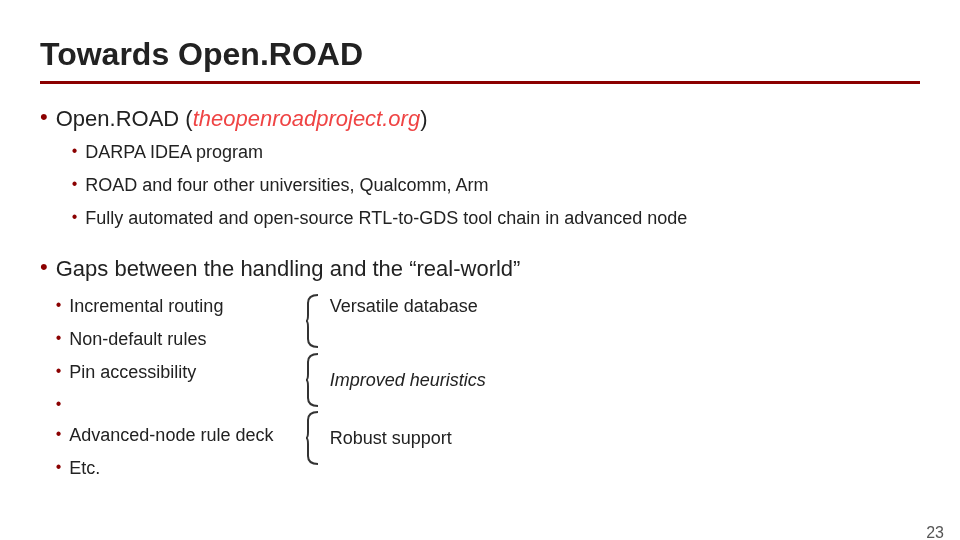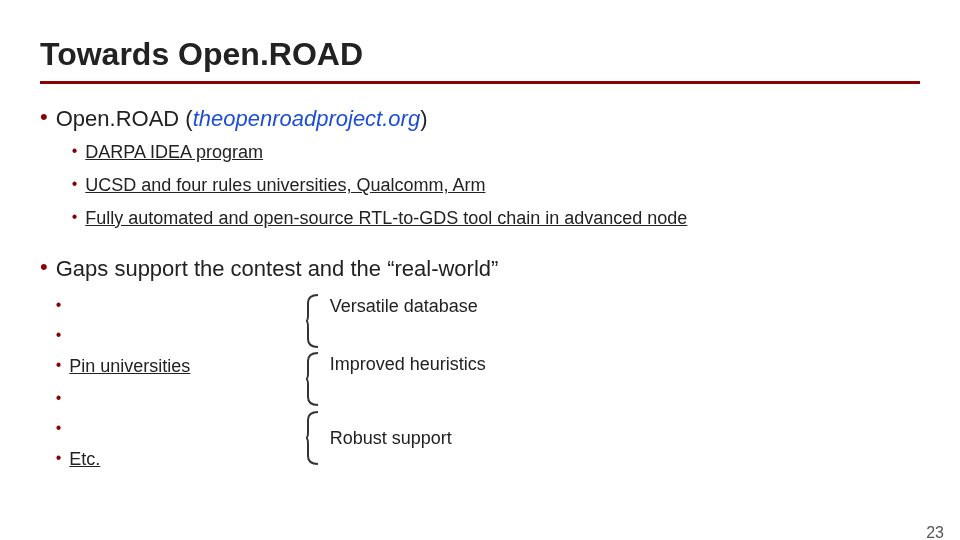--- a/index.html
+++ b/index.html
@@ -52,21 +52,21 @@
       line-height: 1.4;
     }
 
     .bullet-text {
       font-size: 22px;
       color: #222222;
     }
 
     .bullet-text .italic-link {
       font-style: italic;
-      color: #1d4ed8;
+      color: #ef4444;
     }
 
     .sub-bullets {
       margin-left: 16px;
       margin-top: 4px;
     }
 
     .sub-bullet {
       display: flex;
       align-items: flex-start;
@@ -77,21 +77,20 @@
       color: #8b0000;
       font-size: 16px;
       margin-right: 8px;
       flex-shrink: 0;
       line-height: 1.5;
     }
 
     .sub-bullet-text {
       font-size: 18px;
       color: #222222;
-      text-decoration: underline;
     }
 
     .gaps-section {
       margin-top: 6px;
     }
 
     .brace-svg {
       flex-shrink: 0;
     }
 
@@ -149,71 +148,74 @@
         <span class="bullet-text">
           Open.ROAD (<span class="italic-link">theopenroadproject.org</span>)
         </span>
         <div class="sub-bullets">
           <div class="sub-bullet">
             <span class="sub-bullet-dot">•</span>
             <span class="sub-bullet-text">DARPA IDEA program</span>
           </div>
           <div class="sub-bullet">
             <span class="sub-bullet-dot">•</span>
-            <span class="sub-bullet-text">UCSD and four rules universities, Qualcomm, Arm</span>
+            <span class="sub-bullet-text">ROAD and four other universities, Qualcomm, Arm</span>
           </div>
           <div class="sub-bullet">
             <span class="sub-bullet-dot">•</span>
             <span class="sub-bullet-text">Fully automated and open-source RTL-to-GDS tool chain in advanced node</span>
           </div>
         </div>
       </div>
     </div>
 
     <div class="bullet-main gaps-section">
       <span class="bullet-dot">•</span>
       <div style="width:100%">
-        <span class="bullet-text">Gaps support the contest and the “real-world”</span>
+        <span class="bullet-text">Gaps between the handling and the “real-world”</span>
 
         
         <div class="layout-row">
 
           <div class="col-list">
             <div class="sub-bullet">
               <span class="sub-bullet-dot">•</span>
-            </div>
-            <div class="sub-bullet">
-              <span class="sub-bullet-dot">•</span>
-            </div>
-            <div class="sub-bullet">
-              <span class="sub-bullet-dot">•</span>
-              <span class="sub-bullet-text">Pin universities</span>
-            </div>
-            <div class="sub-bullet">
-              <span class="sub-bullet-dot">•</span>
-            </div>
-            <div class="sub-bullet">
-              <span class="sub-bullet-dot">•</span>
+              <span class="sub-bullet-text">Incremental routing</span>
+            </div>
+            <div class="sub-bullet">
+              <span class="sub-bullet-dot">•</span>
+              <span class="sub-bullet-text">Non-default rules</span>
+            </div>
+            <div class="sub-bullet">
+              <span class="sub-bullet-dot">•</span>
+              <span class="sub-bullet-text">Pin accessibility</span>
+            </div>
+            <div class="sub-bullet">
+              <span class="sub-bullet-dot">•</span>
+            </div>
+            <div class="sub-bullet">
+              <span class="sub-bullet-dot">•</span>
+              <span class="sub-bullet-text">Advanced-node rule deck</span>
             </div>
             <div class="sub-bullet">
               <span class="sub-bullet-dot">•</span>
               <span class="sub-bullet-text">Etc.</span>
             </div>
           </div>
 
           <div class="brace-annotations">
 
             <div class="brace-item" style="height: 58px; align-items:flex-start;">
               <svg class="brace-svg" width="18" height="56" viewBox="0 0 18 56">
                 <path d="M14,2 Q4,2 4,10 L4,22 Q4,28 2,28 Q4,28 4,34 L4,46 Q4,54 14,54" stroke="#333" stroke-width="2" fill="none"></path>
               </svg>
               <span class="brace-item-label">Versatile database</span>
             </div>
 
-            <div class="brace-item" style="height: 58px; align-items:flex-start;">
+            <div class="brace-item" style="height: 58px; align-items:center;font-style:italic;">
               <svg class="brace-svg" width="18" height="56" viewBox="0 0 18 56">
                 <path d="M14,2 Q4,2 4,10 L4,22 Q4,28 2,28 Q4,28 4,34 L4,46 Q4,54 14,54" stroke="#333" stroke-width="2" fill="none"></path>
               </svg>
               <span class="brace-item-label">Improved heuristics</span>
             </div>
 
             <div class="brace-item" style="height: 58px; align-items:center;">
               <svg class="brace-svg" width="18" height="56" viewBox="0 0 18 56">
                 <path d="M14,2 Q4,2 4,10 L4,22 Q4,28 2,28 Q4,28 4,34 L4,46 Q4,54 14,54" stroke="#333" stroke-width="2" fill="none"></path>
               </svg>

